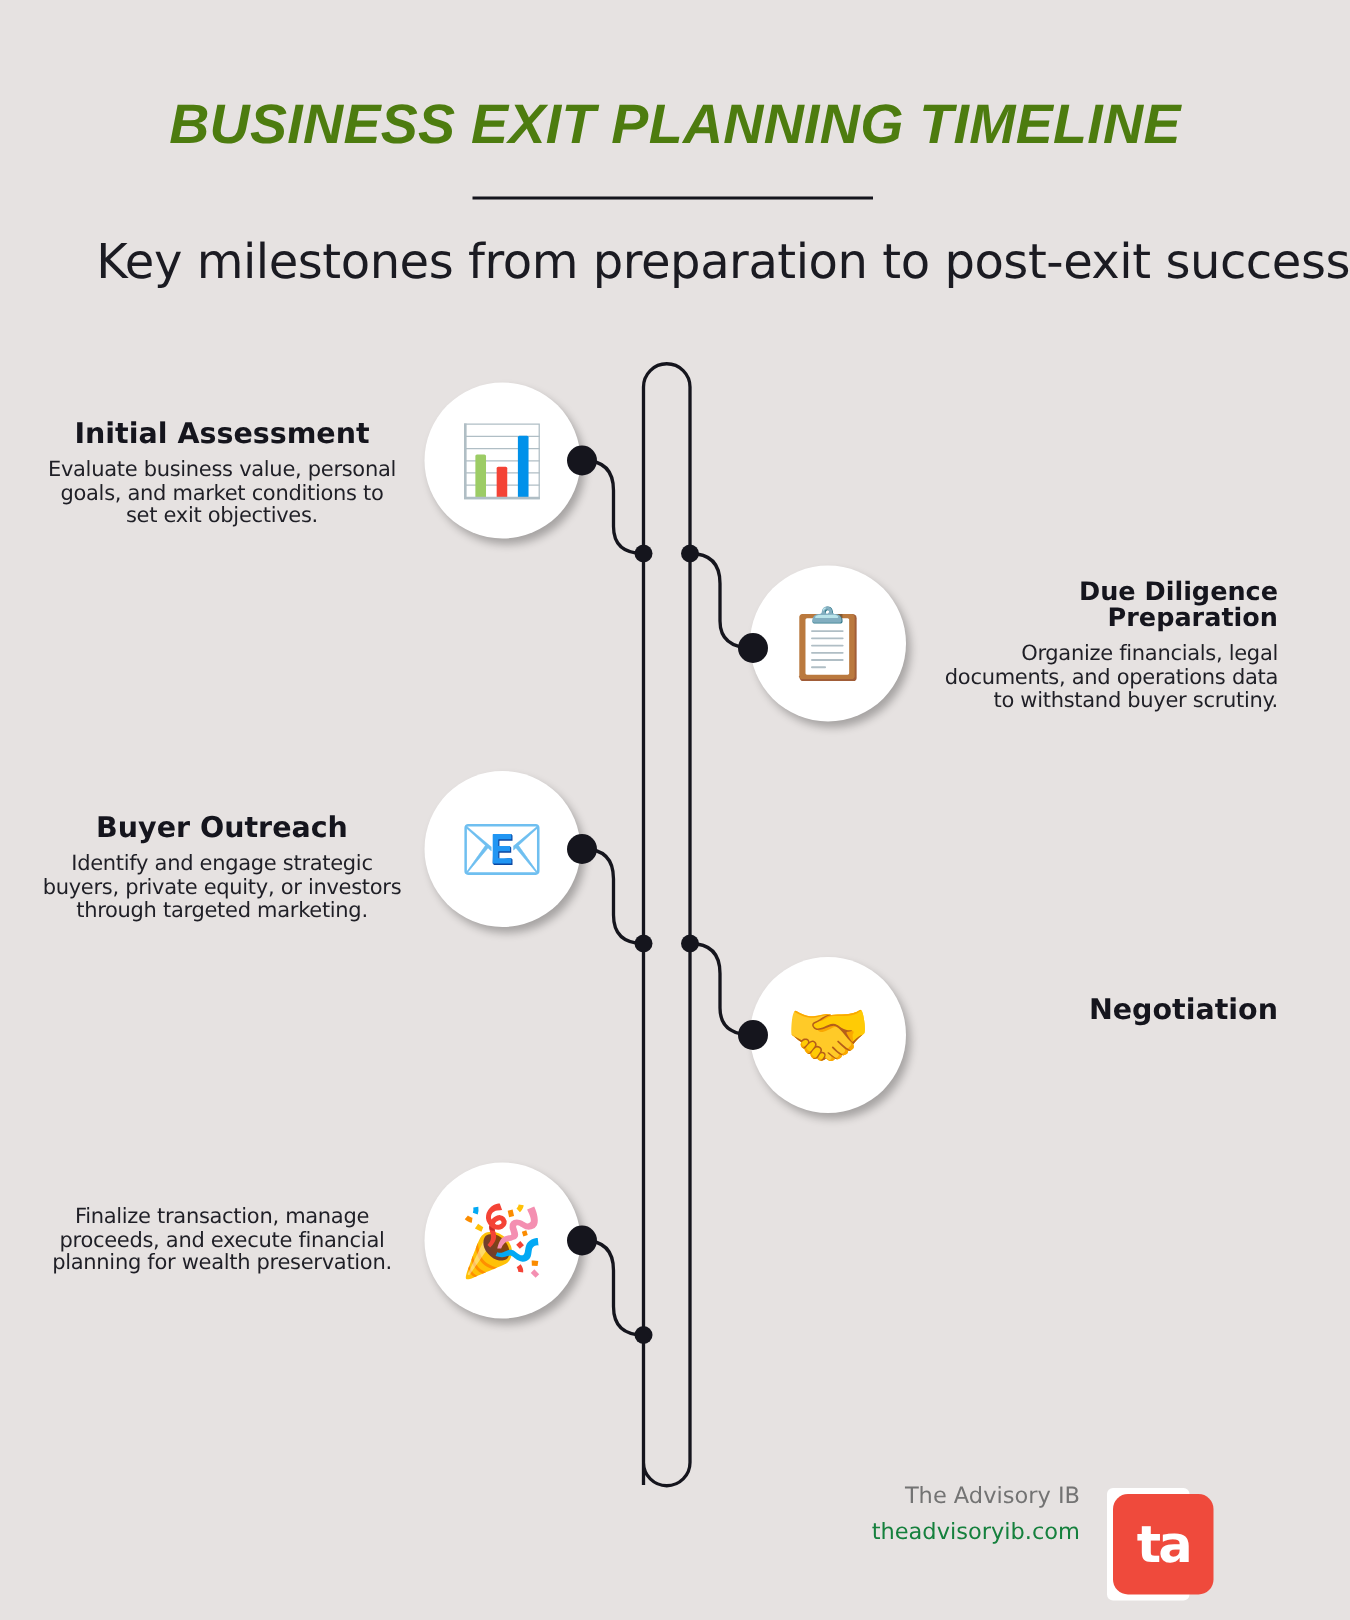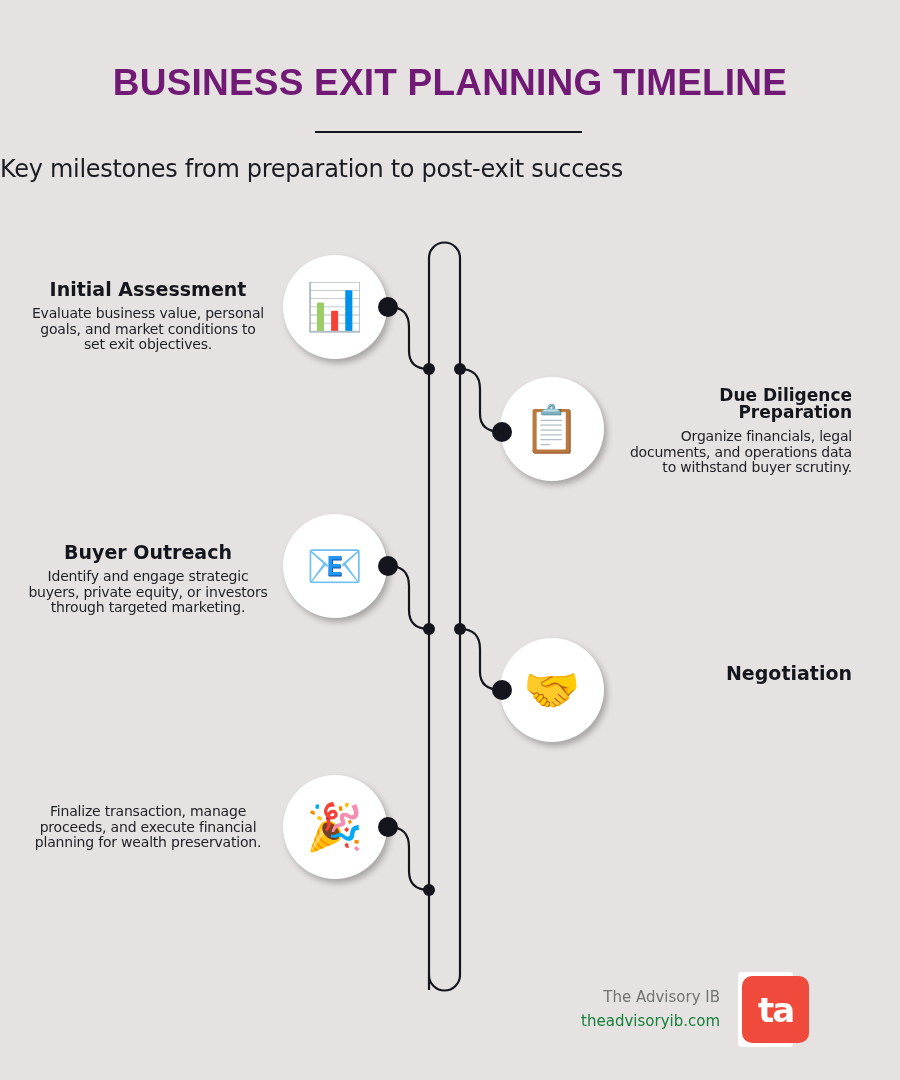--- a/index.html
+++ b/index.html
@@ -1,28 +1,28 @@
 <!DOCTYPE html>
 <html><head>
 <meta charset="utf-8">
 <style>
   html,body{margin:0;padding:0;}
   body{width:900px;height:1080px;background:#e6e2e1;position:relative;overflow:hidden;font-family:"DejaVu Sans","Liberation Sans",sans-serif;color:#15151d;}
-  .title{position:absolute;top:62px;left:0;width:900px;text-align:center;font-family:"Liberation Sans",sans-serif;font-weight:bold;font-size:37px;letter-spacing:0.2px;color:#701a75;}
+  .title{position:absolute;top:62px;left:0;width:900px;text-align:center;font-family:"Liberation Sans",sans-serif;font-weight:bold;font-size:37px;letter-spacing:0.2px;color:#4d7c0f;font-style:italic;}
   .title-rule{position:absolute;top:131px;left:315px;width:267px;height:2px;background:#15151d;}
-  .subtitle{position:absolute;top:155px;left:0;width:900px;text-align:left;font-family:"DejaVu Sans",sans-serif;font-size:24px;font-weight:normal;color:#1b1b22;letter-spacing:-0.3px;}
+  .subtitle{position:absolute;top:155px;left:0;width:900px;text-align:right;font-family:"DejaVu Sans",sans-serif;font-size:32px;font-weight:normal;color:#1b1b22;letter-spacing:-0.3px;}
   svg.rails{position:absolute;left:0;top:0;}
   .icon-circle{position:absolute;width:104px;height:104px;border-radius:50%;background:#ffffff;box-shadow:3px 4px 6px rgba(0,0,0,0.28);display:flex;align-items:center;justify-content:center;font-size:46px;}
   .text-left{position:absolute;width:240px;text-align:center;}
   .text-right{position:absolute;width:230px;text-align:right;}
   .m-title{font-family:"DejaVu Sans",sans-serif;font-weight:bold;font-size:19px;line-height:18px;color:#15151d;margin-bottom:8px;}
   .m-desc{font-family:"DejaVu Sans",sans-serif;font-size:14px;line-height:15.5px;color:#1f1f26;letter-spacing:-0.2px;}
   .brand-name{position:absolute;top:988px;right:180px;font-family:"DejaVu Sans",sans-serif;font-weight:normal;font-size:15px;color:#737373;}
   .brand-url{position:absolute;top:1012px;right:180px;font-family:"DejaVu Sans",sans-serif;font-size:15px;color:#15803d;}
-  .logo-frame{position:absolute;left:738px;top:972px;width:55px;height:75px;background:#fff;border-radius:4px;}
+  .logo-frame{position:absolute;left:738px;top:992px;width:55px;height:75px;background:#fff;border-radius:4px;}
   .logo{position:absolute;left:4px;top:4px;width:67px;height:67px;background:#ef4a3c;border-radius:10px;color:#fff;font-family:"DejaVu Sans",sans-serif;font-weight:bold;font-size:34px;display:flex;align-items:center;justify-content:center;letter-spacing:-2px;}
 </style>
 </head>
 <body>
 
 <div class="title">BUSINESS EXIT PLANNING TIMELINE</div>
 <div class="title-rule"></div>
 <div class="subtitle">Key milestones from preparation to post-exit success</div>
 
 <svg class="rails" width="900" height="1080">

